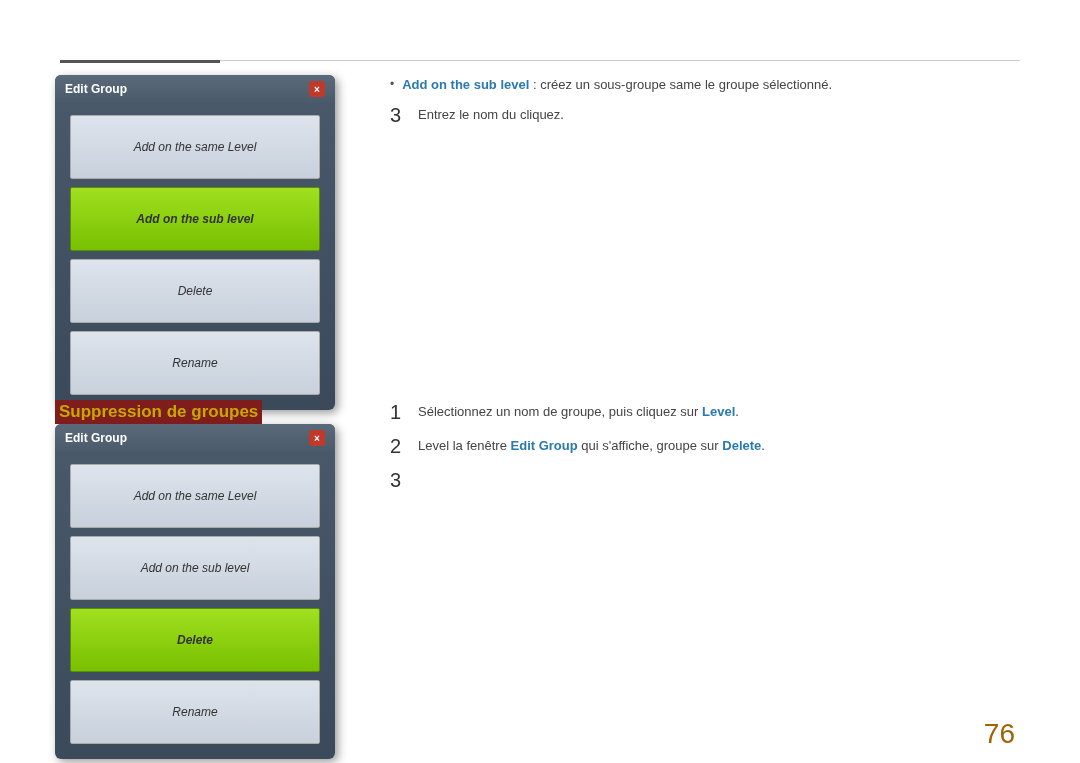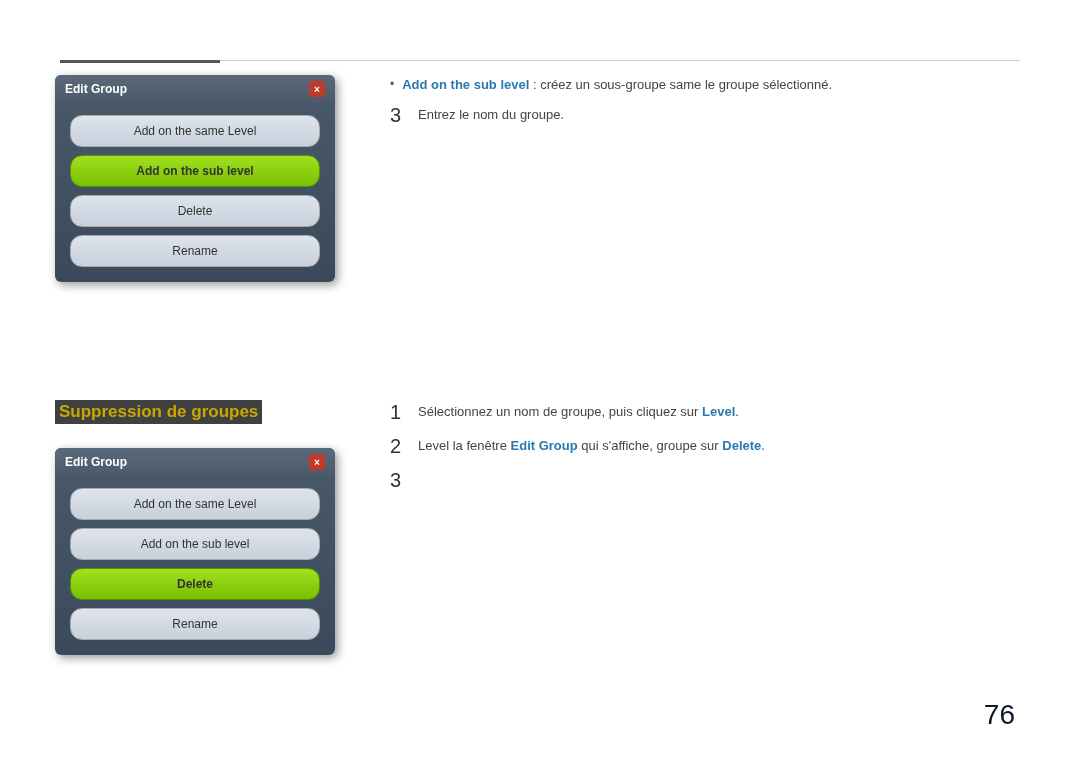--- a/index.html
+++ b/index.html
@@ -76,26 +76,27 @@
     .dialog-body {
       padding: 12px 15px 15px;
       display: flex;
       flex-direction: column;
       gap: 8px;
     }
 
     
     .dialog-btn {
       width: 100%;
-      padding: 8px 10px;
-      border-radius: 12px;
+      padding: 24px 10px;
+      border-radius: 2px;
       border: none;
       font-size: 12px;
       cursor: pointer;
       font-family: Arial, sans-serif;
+      font-style: italic;
     }
     .dialog-btn-default {
       background: linear-gradient(to bottom, #dde4ec, #c8d0dc);
       color: #333;
       border: 1px solid #aaa;
     }
     .dialog-btn-green {
       background: linear-gradient(to bottom, #a0e020, #78c000);
       color: #333;
       font-weight: bold;
@@ -157,40 +158,40 @@
       position: absolute;
       top: 400px;
       left: 55px;
       width: 290px;
     }
 
     .section-title {
       font-size: 17px;
       font-weight: bold;
       color: #c8a800;
-      margin-bottom: 24px;
-      background: #404040;
+      margin-bottom: 0;
+      background: #7f1d1d;
       padding: 2px 4px;
       display: inline-block;
     }
 
     .right-content2 {
       position: absolute;
       top: 400px;
       left: 390px;
       right: 60px;
     }
 
     
     .page-number {
       position: absolute;
-      bottom: 32px;
+      bottom: 13px;
       right: 65px;
       font-size: 28px;
-      color: #0f172a;
+      color: #a16207;
       font-weight: normal;
     }
   </style>
 </head>
 <body>
 
 <div class="top-rule"></div>
 <div class="top-rule-accent"></div>
 
 <div class="left-panel">
@@ -210,21 +211,21 @@
 
 <div class="right-content">
   <div class="bullet-point">
     <span class="bullet-dot">•</span>
     <span class="bullet-text">
       <span class="link-text">Add on the sub level</span><span> : créez un sous-groupe same le groupe sélectionné.</span>
     </span>
   </div>
   <div class="step-item">
     <span class="step-number">3</span>
-    <span class="step-text">Entrez le nom du groupe.</span>
+    <span class="step-text">Entrez le nom du cliquez.</span>
   </div>
 </div>
 
 <div class="section2">
   <div class="section-title">Suppression de groupes</div>
   <div class="dialog-box">
     <div class="dialog-title-bar">
       <span>Edit Group</span>
       <button class="dialog-close-btn">×</button>
     </div>

